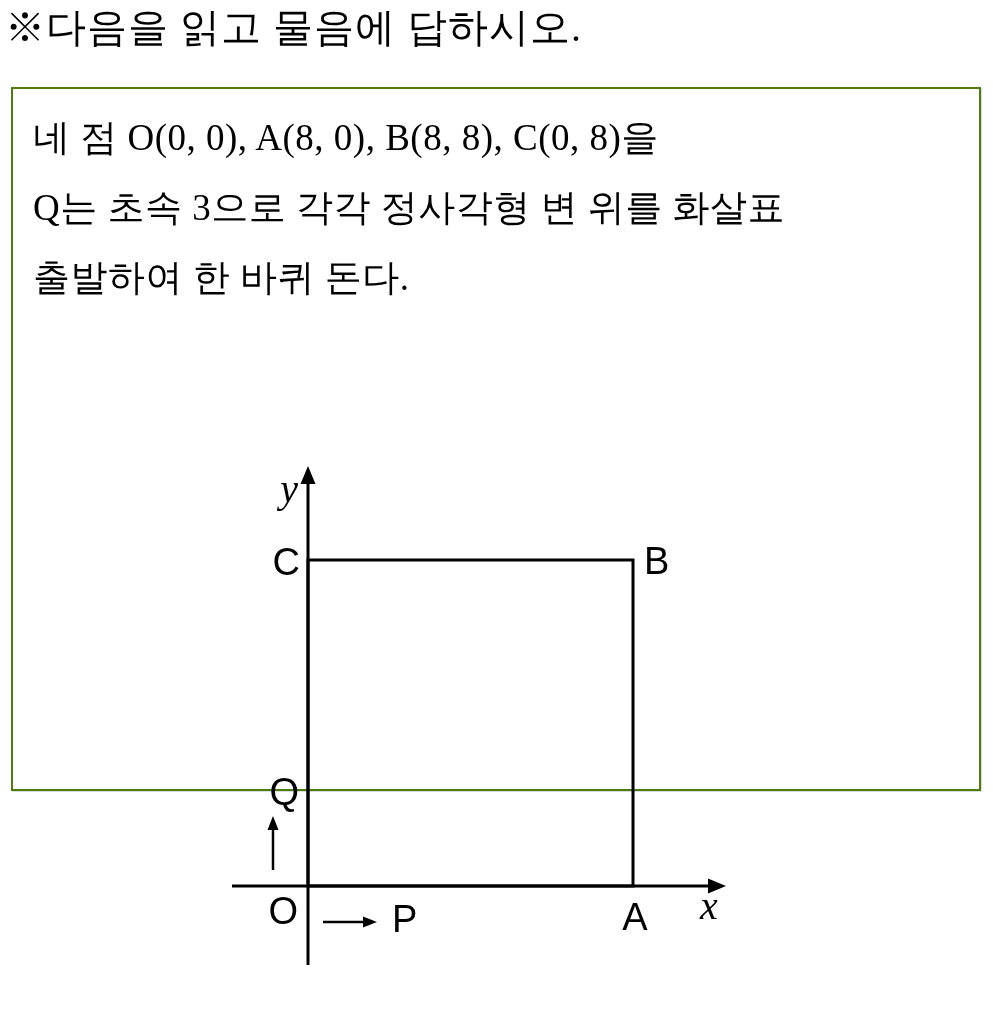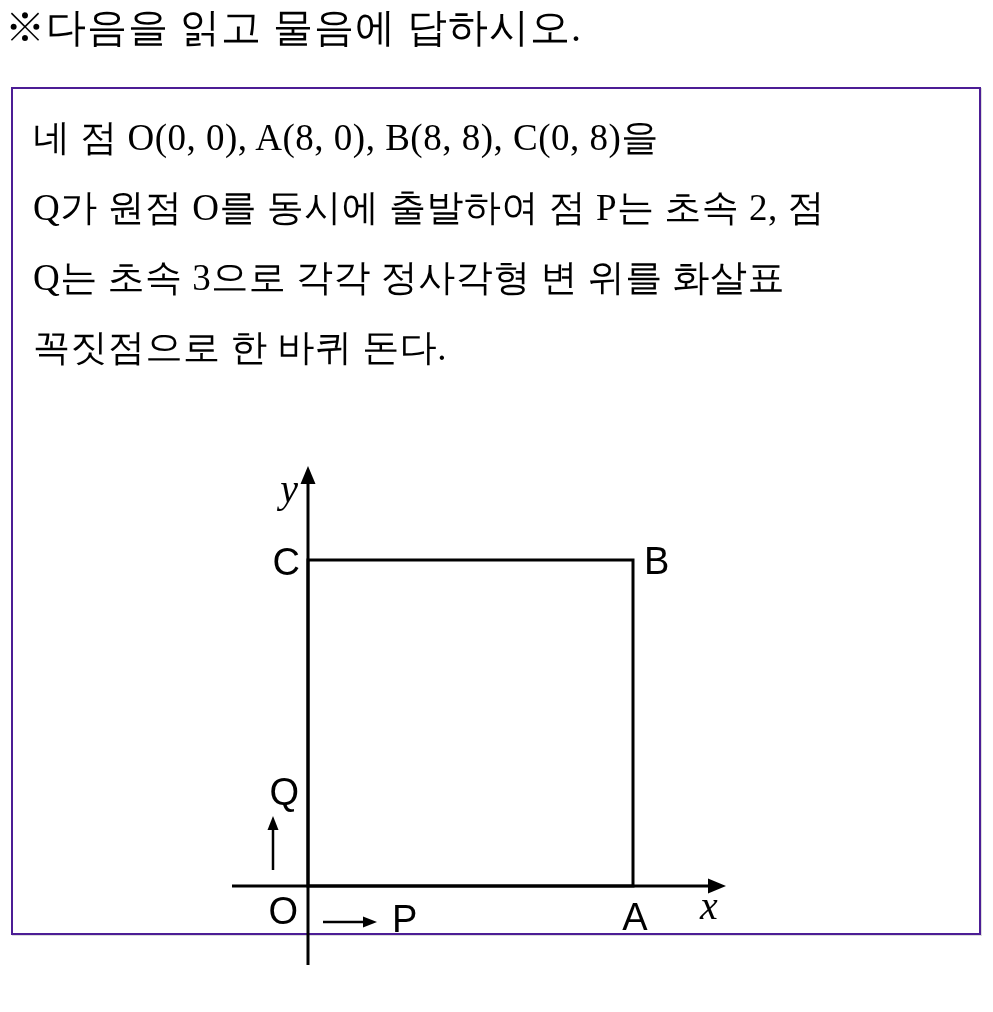--- a/index.html
+++ b/index.html
@@ -22,22 +22,22 @@
     line-height: 52px;
     letter-spacing: 1px;
     color: #000000;
     white-space: nowrap;
   }
   .problem-box {
     position: absolute;
     left: 11px;
     top: 87px;
     width: 970px;
-    height: 848px;
-    border: 2px solid #4c1d95;
+    height: 704px;
+    border: 2px solid #4d7c0f;
     box-shadow: 1px 1px 0 #dcdcdc;
     background: #ffffff;
   }
   .problem-text {
     position: absolute;
     left: 20px;
     top: 14px;
     width: 930px;
   }
   .problem-text .line {
@@ -72,23 +72,22 @@
 </head>
 <body>
 
 <div class="page">
 
   <div class="header-line">※다음을 읽고 물음에 답하시오.</div>
 
   <div class="problem-box">
     <div class="problem-text">
       <div class="line">네 점 O(0, 0), A(8, 0), B(8, 8), C(0, 8)을</div>
-      <div class="line">Q가 원점 O를 동시에 출발하여 점 P는 초속 2, 점</div>
       <div class="line">Q는 초속 3으로 각각 정사각형 변 위를 화살표</div>
-      <div class="line">꼭짓점으로 한 바퀴 돈다.</div>
+      <div class="line">출발하여 한 바퀴 돈다.</div>
     </div>
   </div>
 
   <svg class="diagram" viewBox="0 0 993 1012" xmlns="http://www.w3.org/2000/svg">
 
     <line class="ink-line" x1="308" y1="478" x2="308" y2="965"></line>
     <polygon class="ink-fill" points="308,466 300.5,484 315.5,484"></polygon>
 
     <line class="ink-line" x1="232" y1="886" x2="715" y2="886"></line>
     <polygon class="ink-fill" points="726,886 708,878.5 708,893.5"></polygon>

